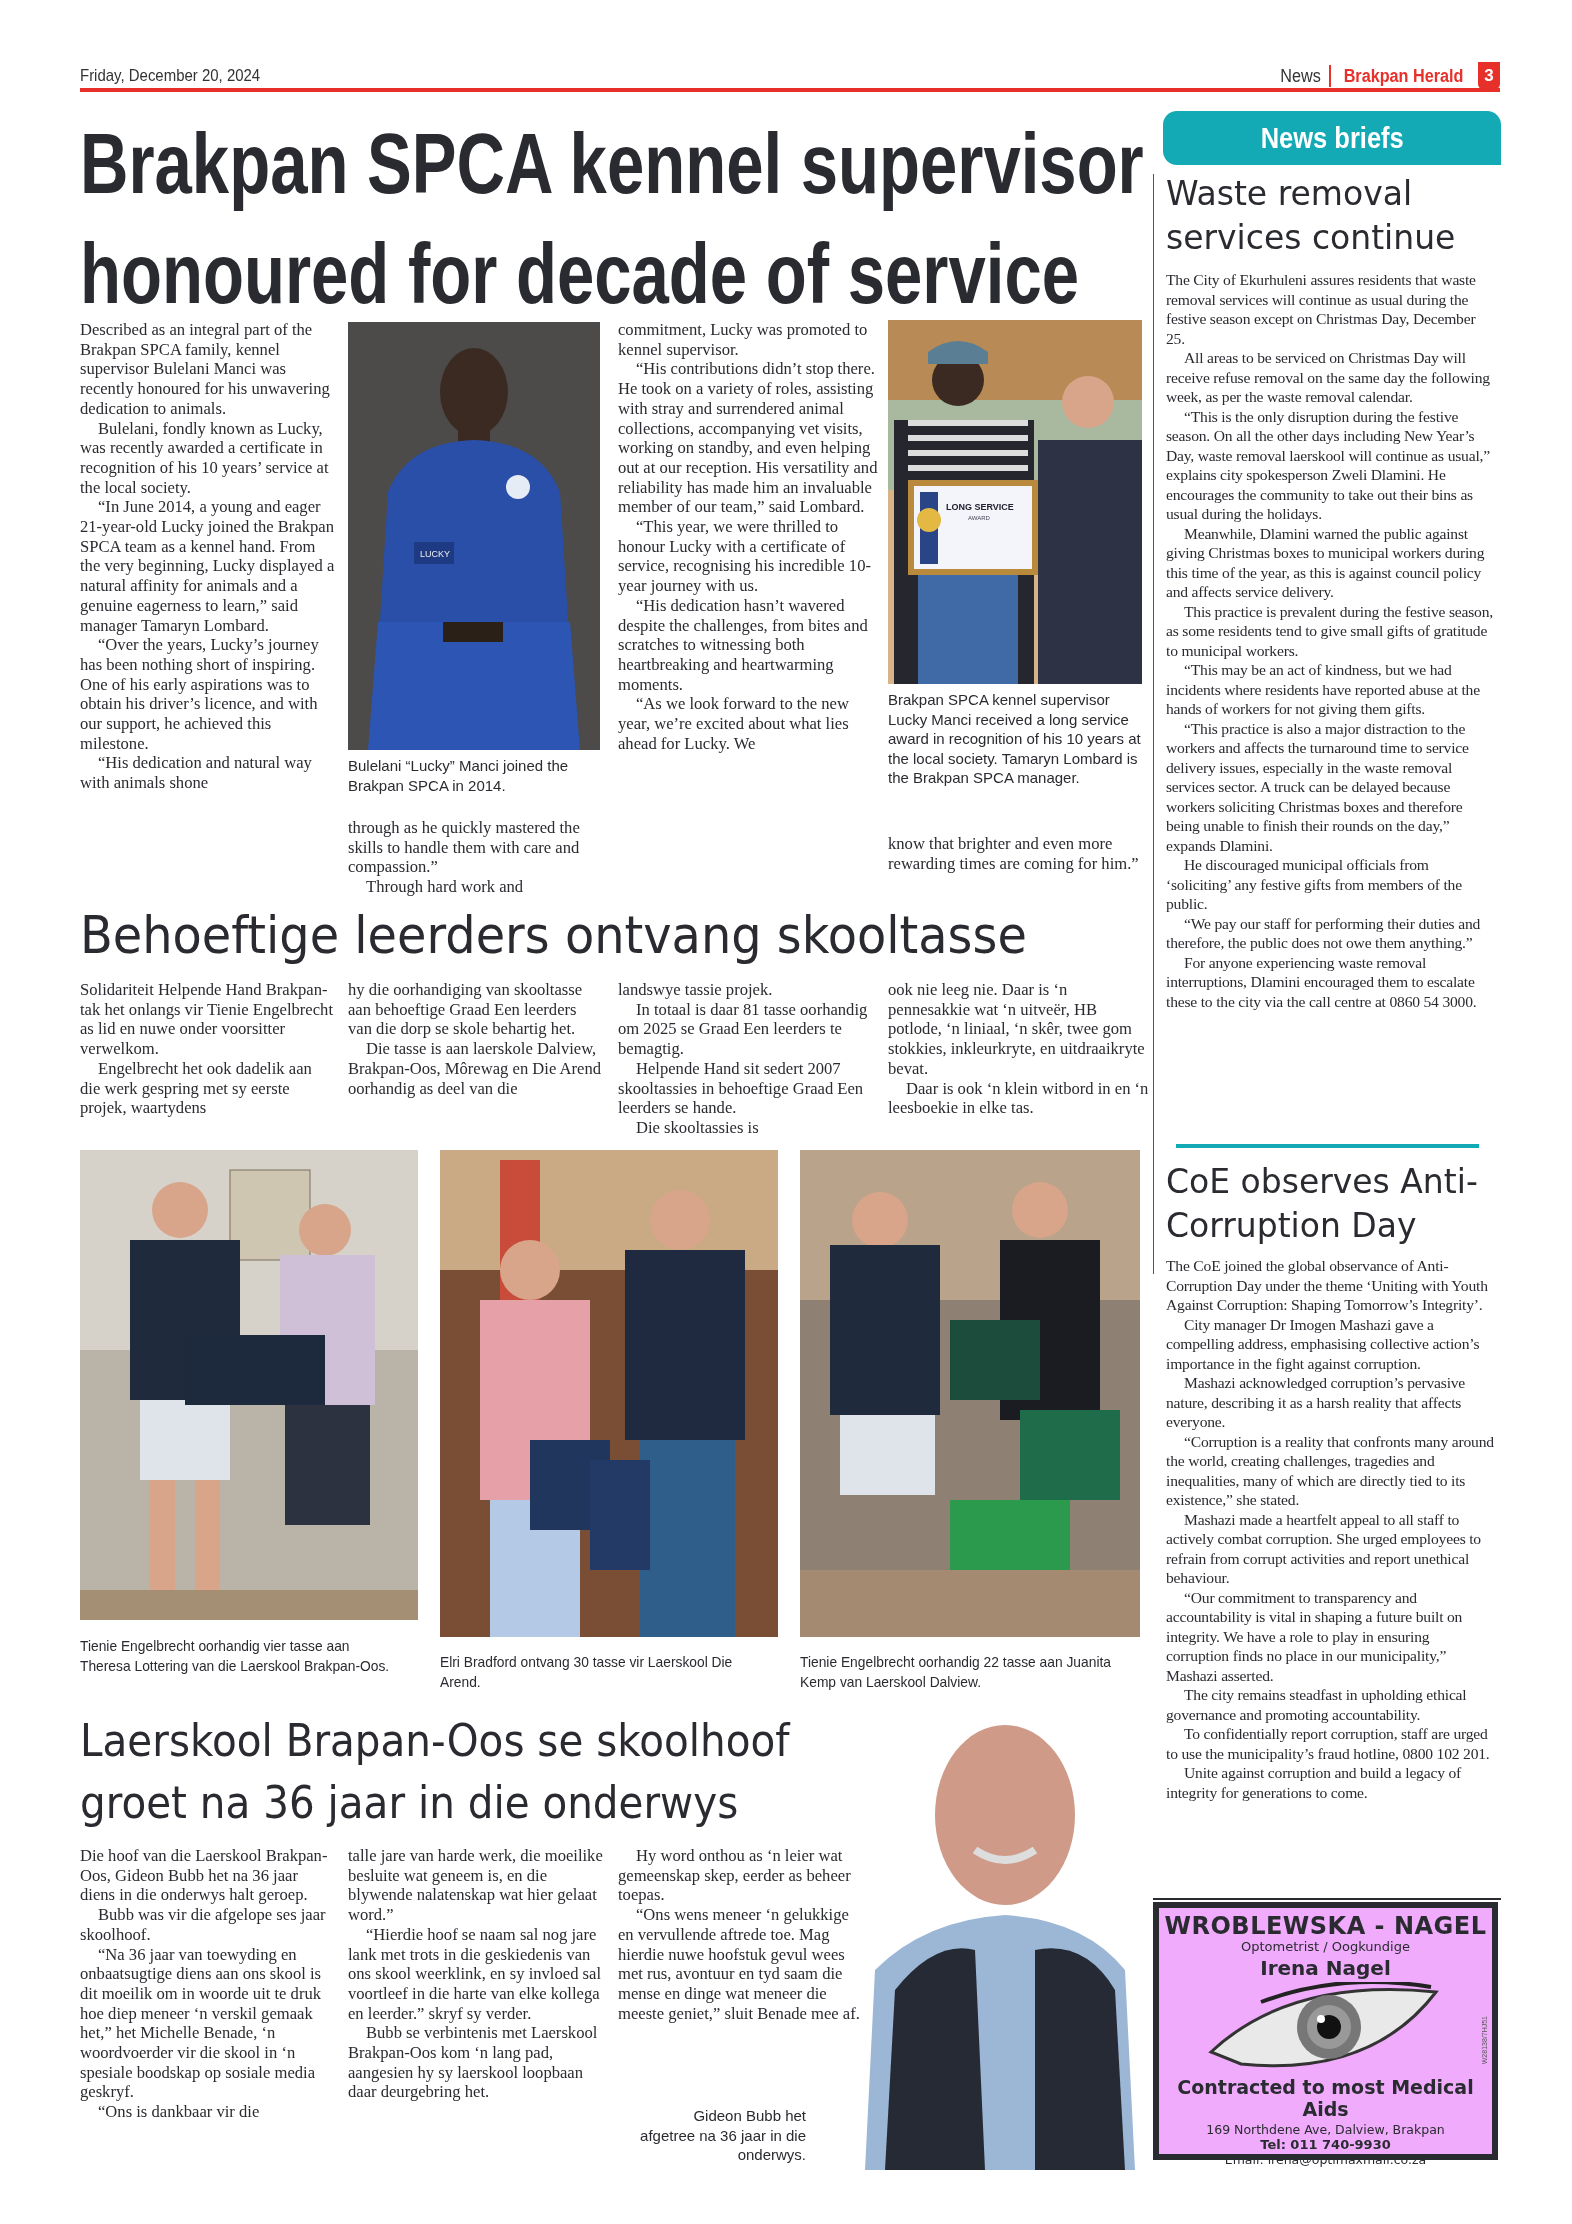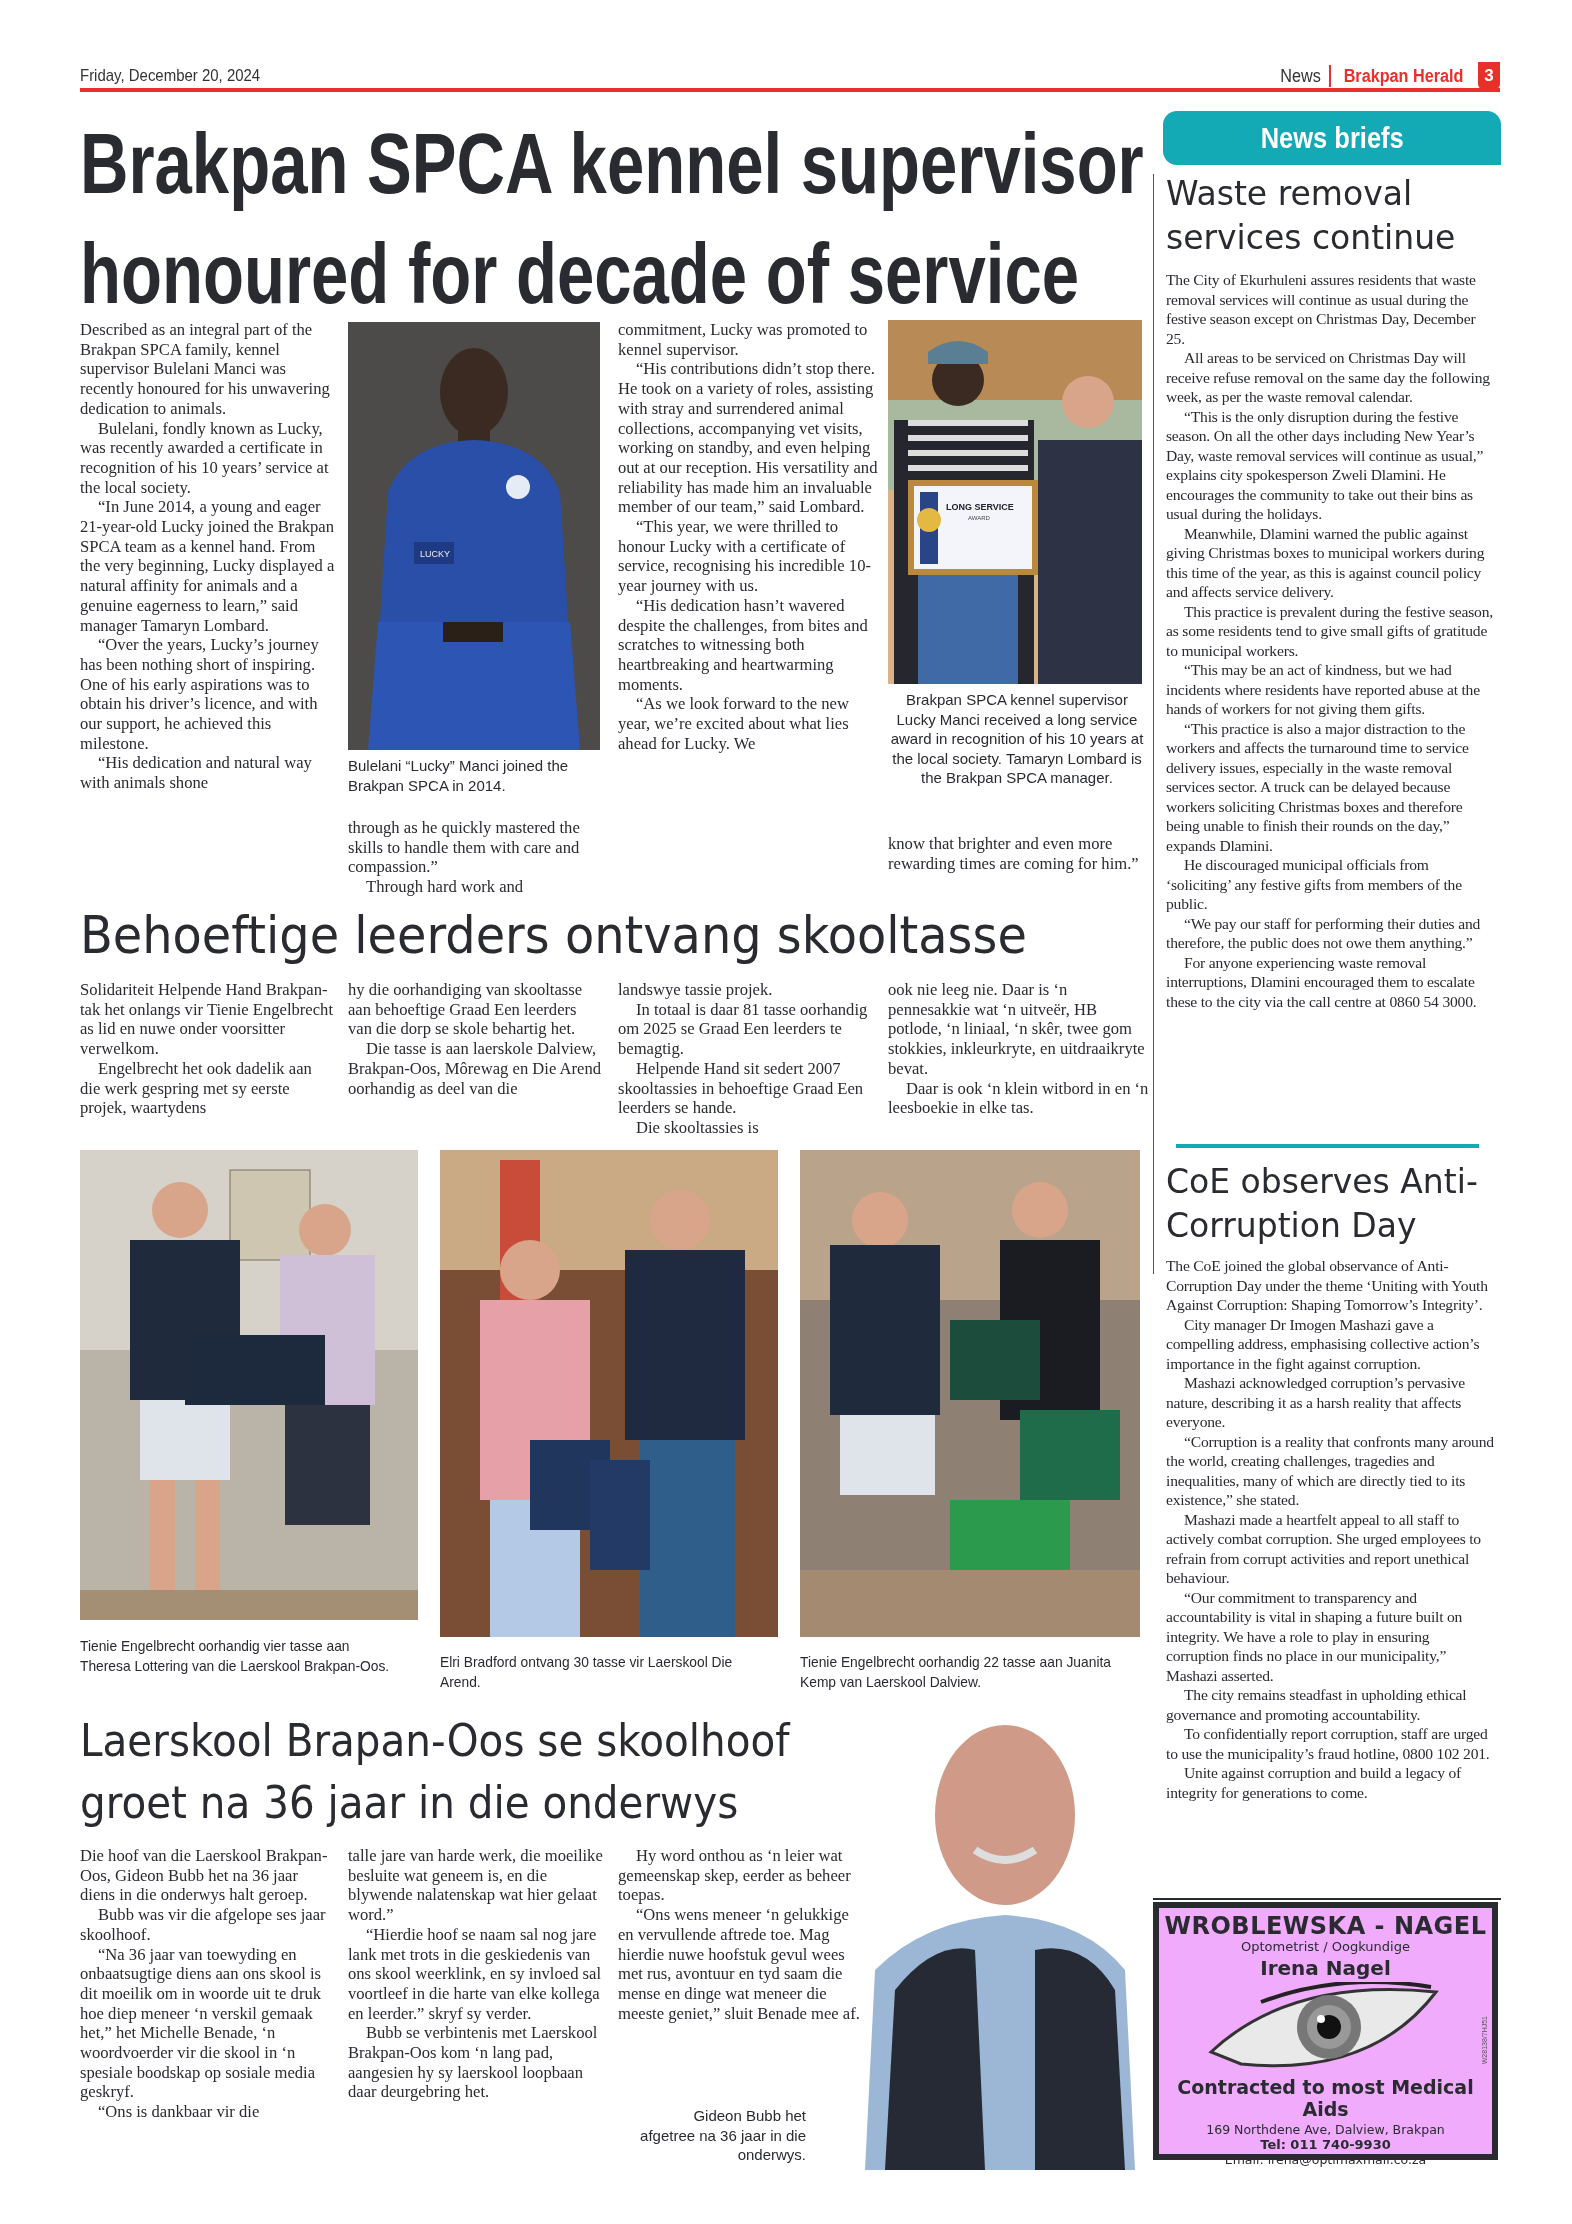--- a/index.html
+++ b/index.html
@@ -123,21 +123,21 @@
     <rect x="150" y="120" width="104" height="244" fill="#2d3344"></rect>
     <circle cx="200" cy="82" r="26" fill="#d8a58a"></circle>
     <rect x="20" y="160" width="130" height="95" fill="#b98a3b"></rect>
     <rect x="26" y="166" width="118" height="83" fill="#f3f5fa"></rect>
     <rect x="32" y="172" width="18" height="72" fill="#2a4488"></rect>
     <circle cx="41" cy="200" r="12" fill="#e3b843"></circle>
     <text x="58" y="190" font-size="9" font-weight="bold" fill="#223" font-family="Liberation Sans, sans-serif">LONG SERVICE</text>
     <text x="80" y="200" font-size="6" fill="#445" font-family="Liberation Sans, sans-serif">AWARD</text>
   </svg>
 </div>
-<div class="abs caption" style="left:888px; top:690px; width:258px;text-align:center;">Brakpan SPCA kennel supervisor Lucky Manci received a long service award in recognition of his 10 years at the local society. Tamaryn Lombard is the Brakpan SPCA manager.</div>
+<div class="abs caption" style="left:888px; top:690px; width:258px;">Brakpan SPCA kennel supervisor Lucky Manci received a long service award in recognition of his 10 years at the local society. Tamaryn Lombard is the Brakpan SPCA manager.</div>
 
 <div class="abs body-text" style="left:888px; top:834px; width:255px;">
   <p class="cont">know that brighter and even more rewarding times are coming for him.”</p>
 </div>
 
 <div class="abs sec-head" style="left:80px; top:900px; font-size:52px; line-height:70px; transform:scaleX(0.92); transform-origin:left;">Behoeftige leerders ontvang skooltasse</div>
 
 <div class="abs body-text" style="left:80px; top:980px; width:255px;">
   <p>Solidariteit Helpende Hand Brakpan-tak het onlangs vir Tienie Engelbrecht as lid en nuwe onder voorsitter verwelkom.</p>
   <p>Engelbrecht het ook dadelik aan die werk gespring met sy eerste projek, waartydens</p>
@@ -248,21 +248,21 @@
   </div>
 <div class="abs nb-vrule"></div>
 
 <div class="abs nb-head" style="top:172px;">
   <div>Waste removal</div>
   <div>services continue</div>
 </div>
 <div class="abs nb-text" style="top:270px;">
   <p>The City of Ekurhuleni assures residents that waste removal services will continue as usual during the festive season except on Christmas Day, December 25.</p>
   <p>All areas to be serviced on Christmas Day will receive refuse removal on the same day the following week, as per the waste removal calendar.</p>
-  <p>“This is the only disruption during the festive season. On all the other days including New Year’s Day, waste removal services will continue as usual,” explains city spokesperson Zweli Dlamini. He encourages the community to take out their bins as usual during the holidays.</p>
+  <p>“This is the only disruption during the festive season. On all the other days including New Year’s Day, waste removal laerskool will continue as usual,” explains city spokesperson Zweli Dlamini. He encourages the community to take out their bins as usual during the holidays.</p>
   <p>Meanwhile, Dlamini warned the public against giving Christmas boxes to municipal workers during this time of the year, as this is against council policy and affects service delivery.</p>
   <p>This practice is prevalent during the festive season, as some residents tend to give small gifts of gratitude to municipal workers.</p>
   <p>“This may be an act of kindness, but we had incidents where residents have reported abuse at the hands of workers for not giving them gifts.</p>
   <p>“This practice is also a major distraction to the workers and affects the turnaround time to service delivery issues, especially in the waste removal services sector. A truck can be delayed because workers soliciting Christmas boxes and therefore being unable to finish their rounds on the day,” expands Dlamini.</p>
   <p>He discouraged municipal officials from ‘soliciting’ any festive gifts from members of the public.</p>
   <p>“We pay our staff for performing their duties and therefore, the public does not owe them anything.”</p>
   <p>For anyone experiencing waste removal interruptions, Dlamini encouraged them to escalate these to the city via the call centre at 0860 54 3000.</p>
 </div>
 
 <div class="abs teal-rule"></div>

